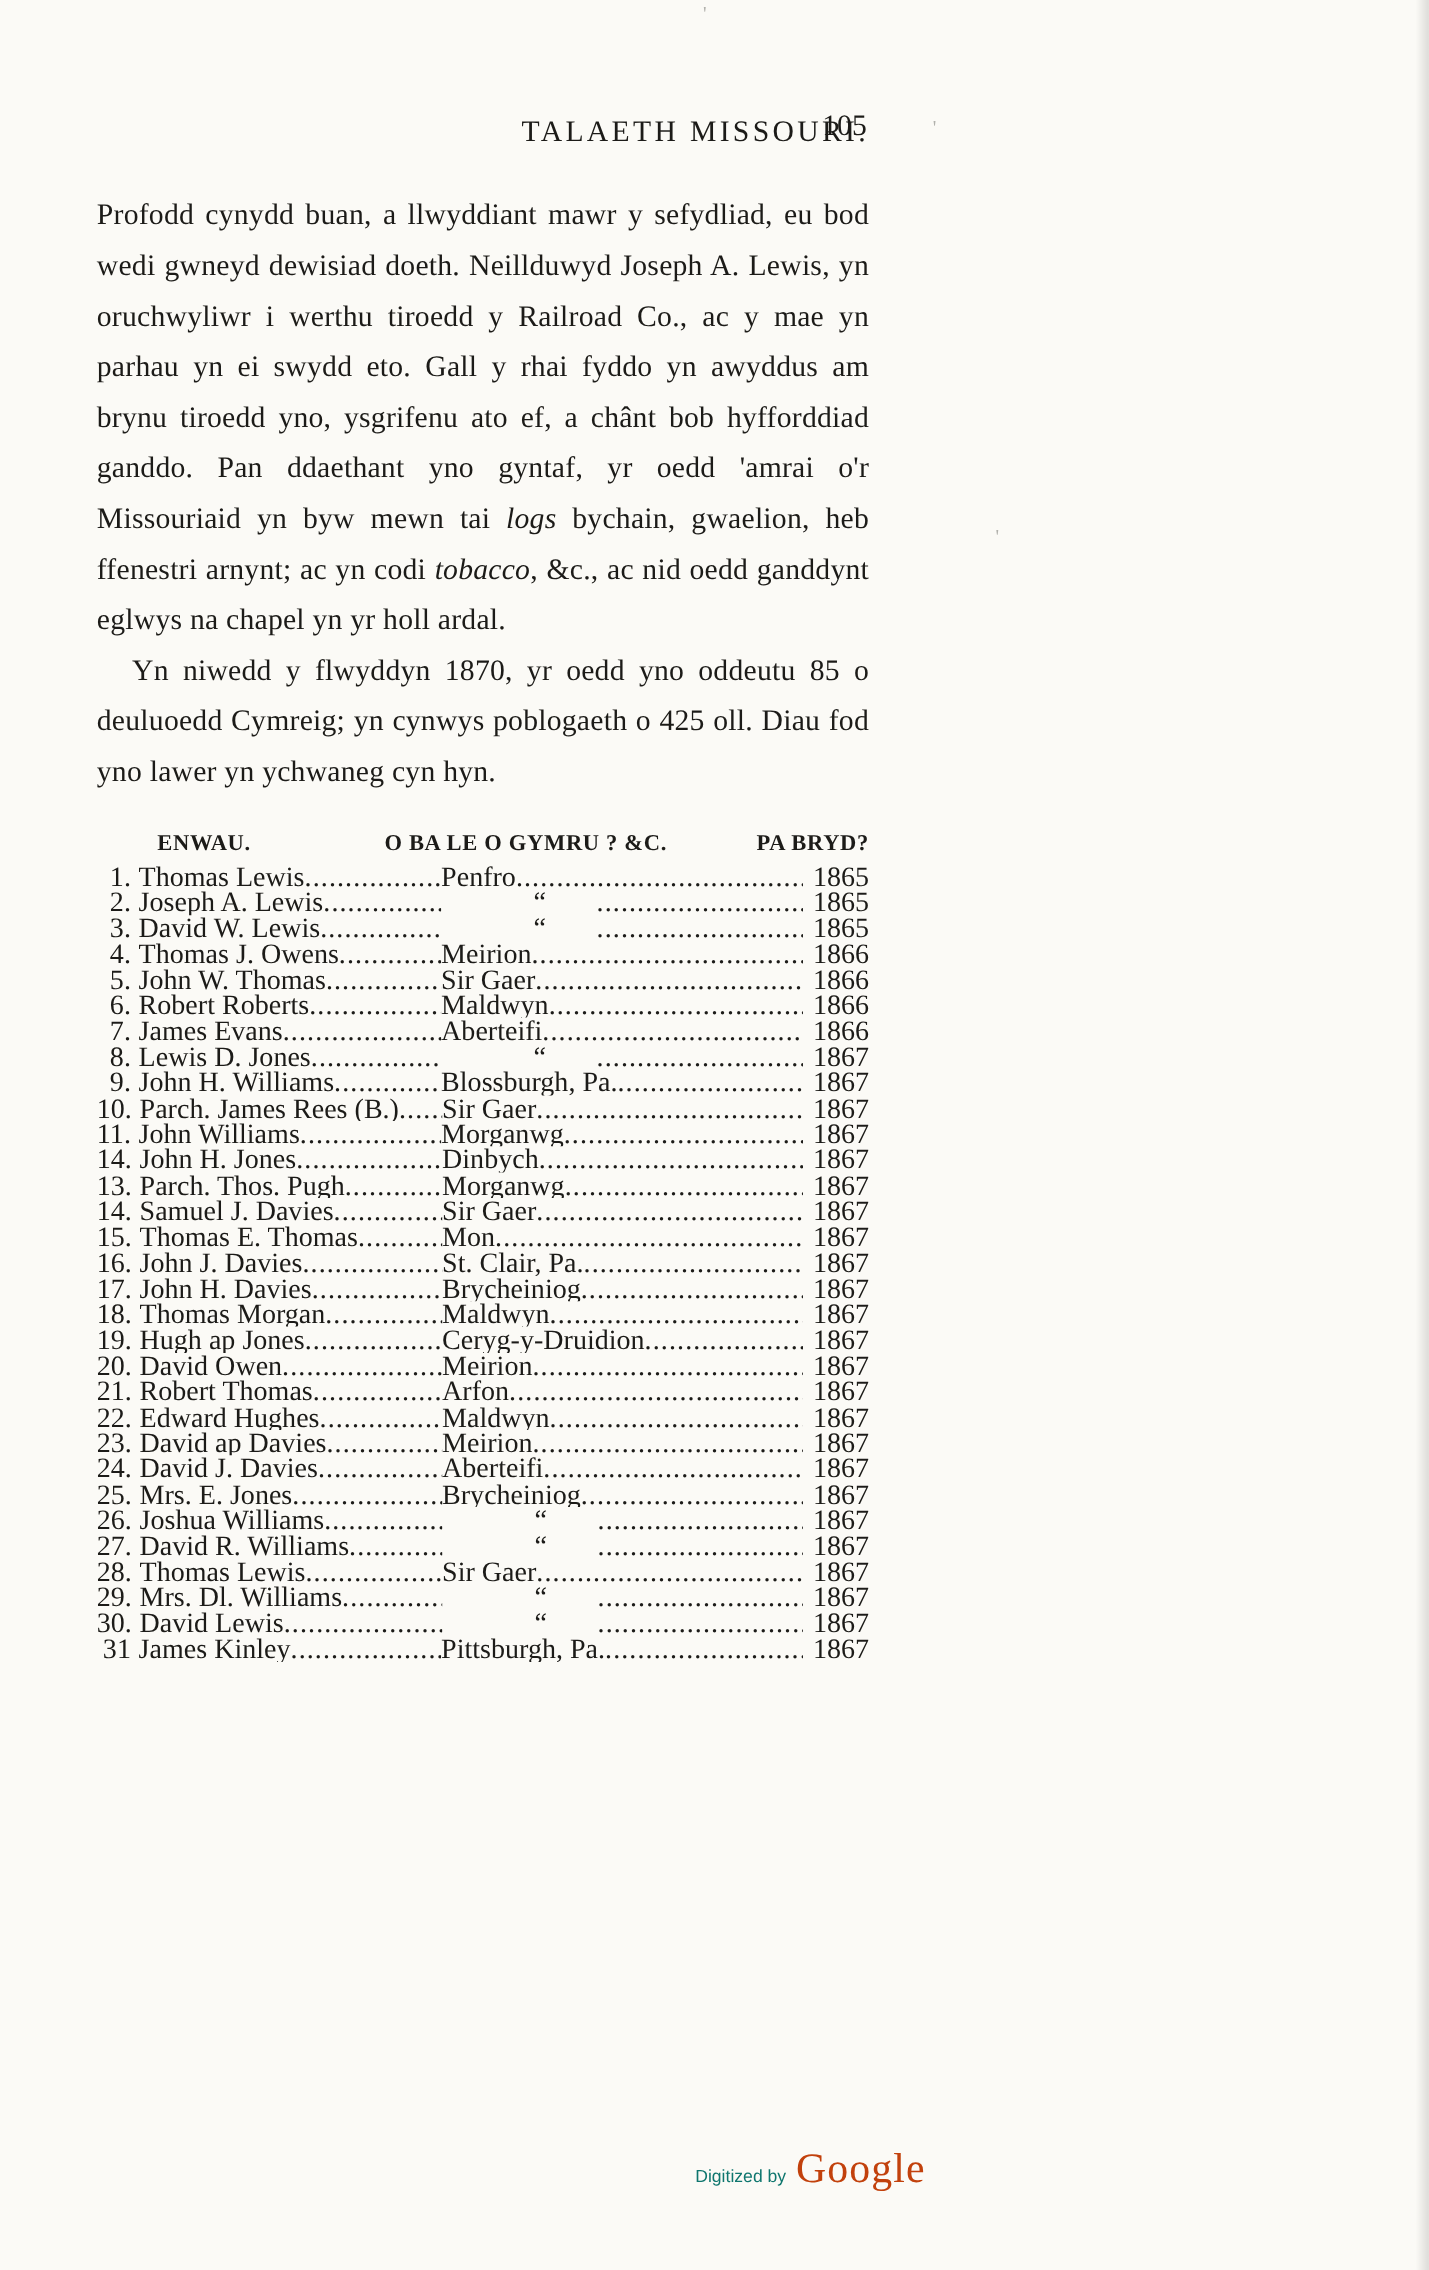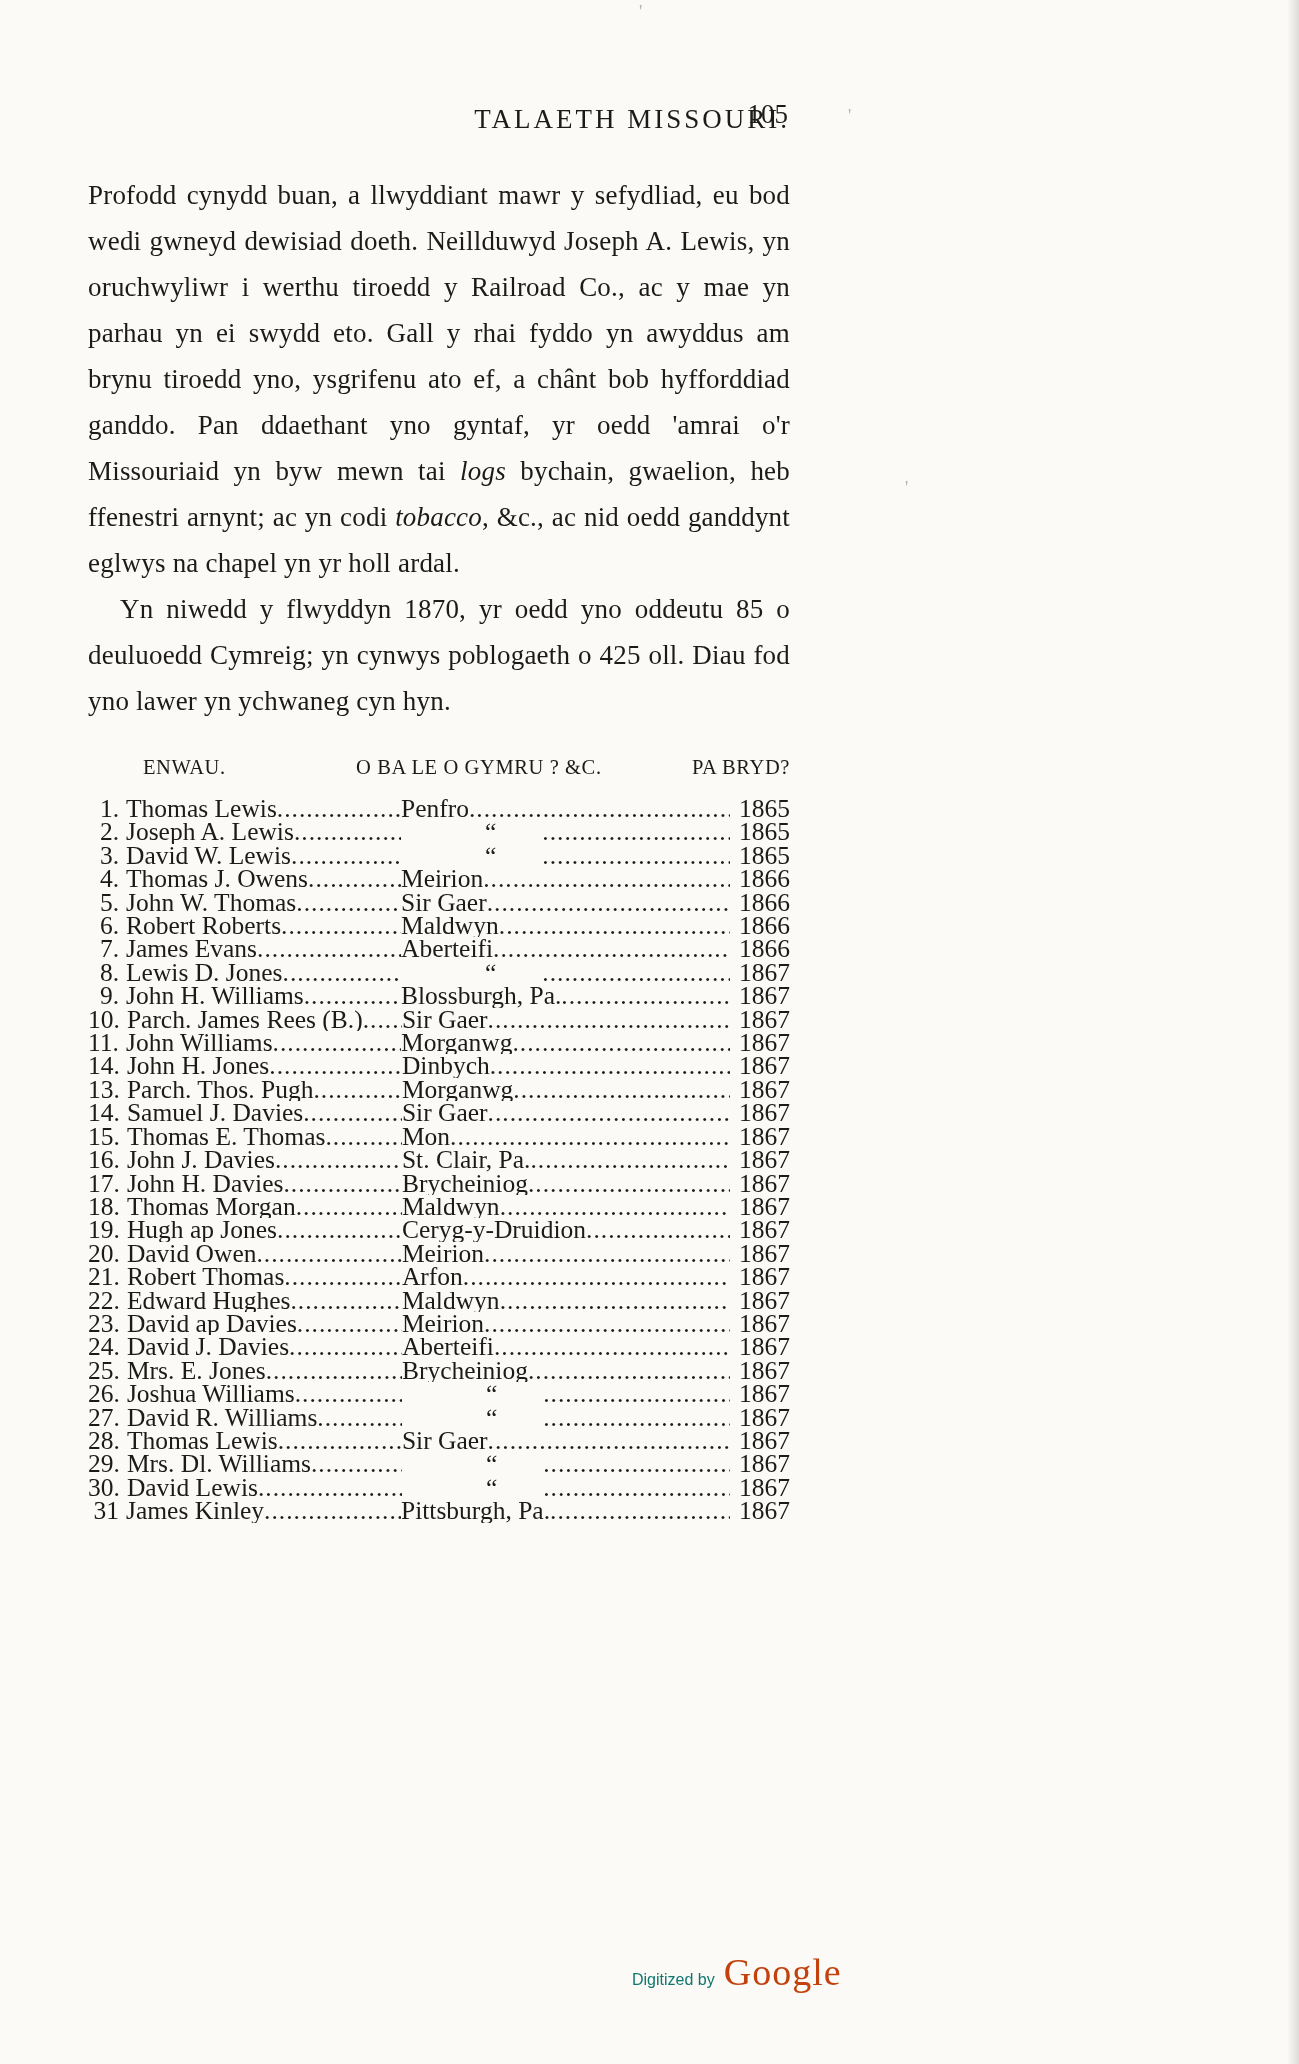--- a/index.html
+++ b/index.html
@@ -28,22 +28,22 @@
 
   .body-text { margin-top: 24px; }
   .body-text p {
     margin: 0; font-size: 27px; line-height: 46px;
     text-align: justify; letter-spacing: 0.2px;
   }
   .body-text p.indent { text-indent: 32px; }
 
   .table { margin-top: 32px; }
   .thead {
-    display: flex; align-items: flex-end; font-weight: normal;
-    font-size: 20.5px; letter-spacing: 0.6px; margin-bottom: 18px;
+    display: flex; align-items: flex-end; font-weight: bold;
+    font-size: 20.5px; letter-spacing: 0.6px; margin-bottom: 6px;
   }
   .th-1 { margin-left: 55px; }
   .th-2 { flex: 1; text-align: center; padding-left: 40px; }
 
   .trow { display: flex; font-size: 25.5px; line-height: 23.4px; white-space: nowrap; }
   .c-num  { flex: 0 0 38px; text-align: right; padding-right: 7px; }
   .c-name { flex: 0 0 275px; overflow: hidden; }
   .c-place{ flex: 1 1 auto; min-width: 0; overflow: hidden; }
   .c-year { flex: 0 0 60px; text-align: right; }
   .leader::after {

